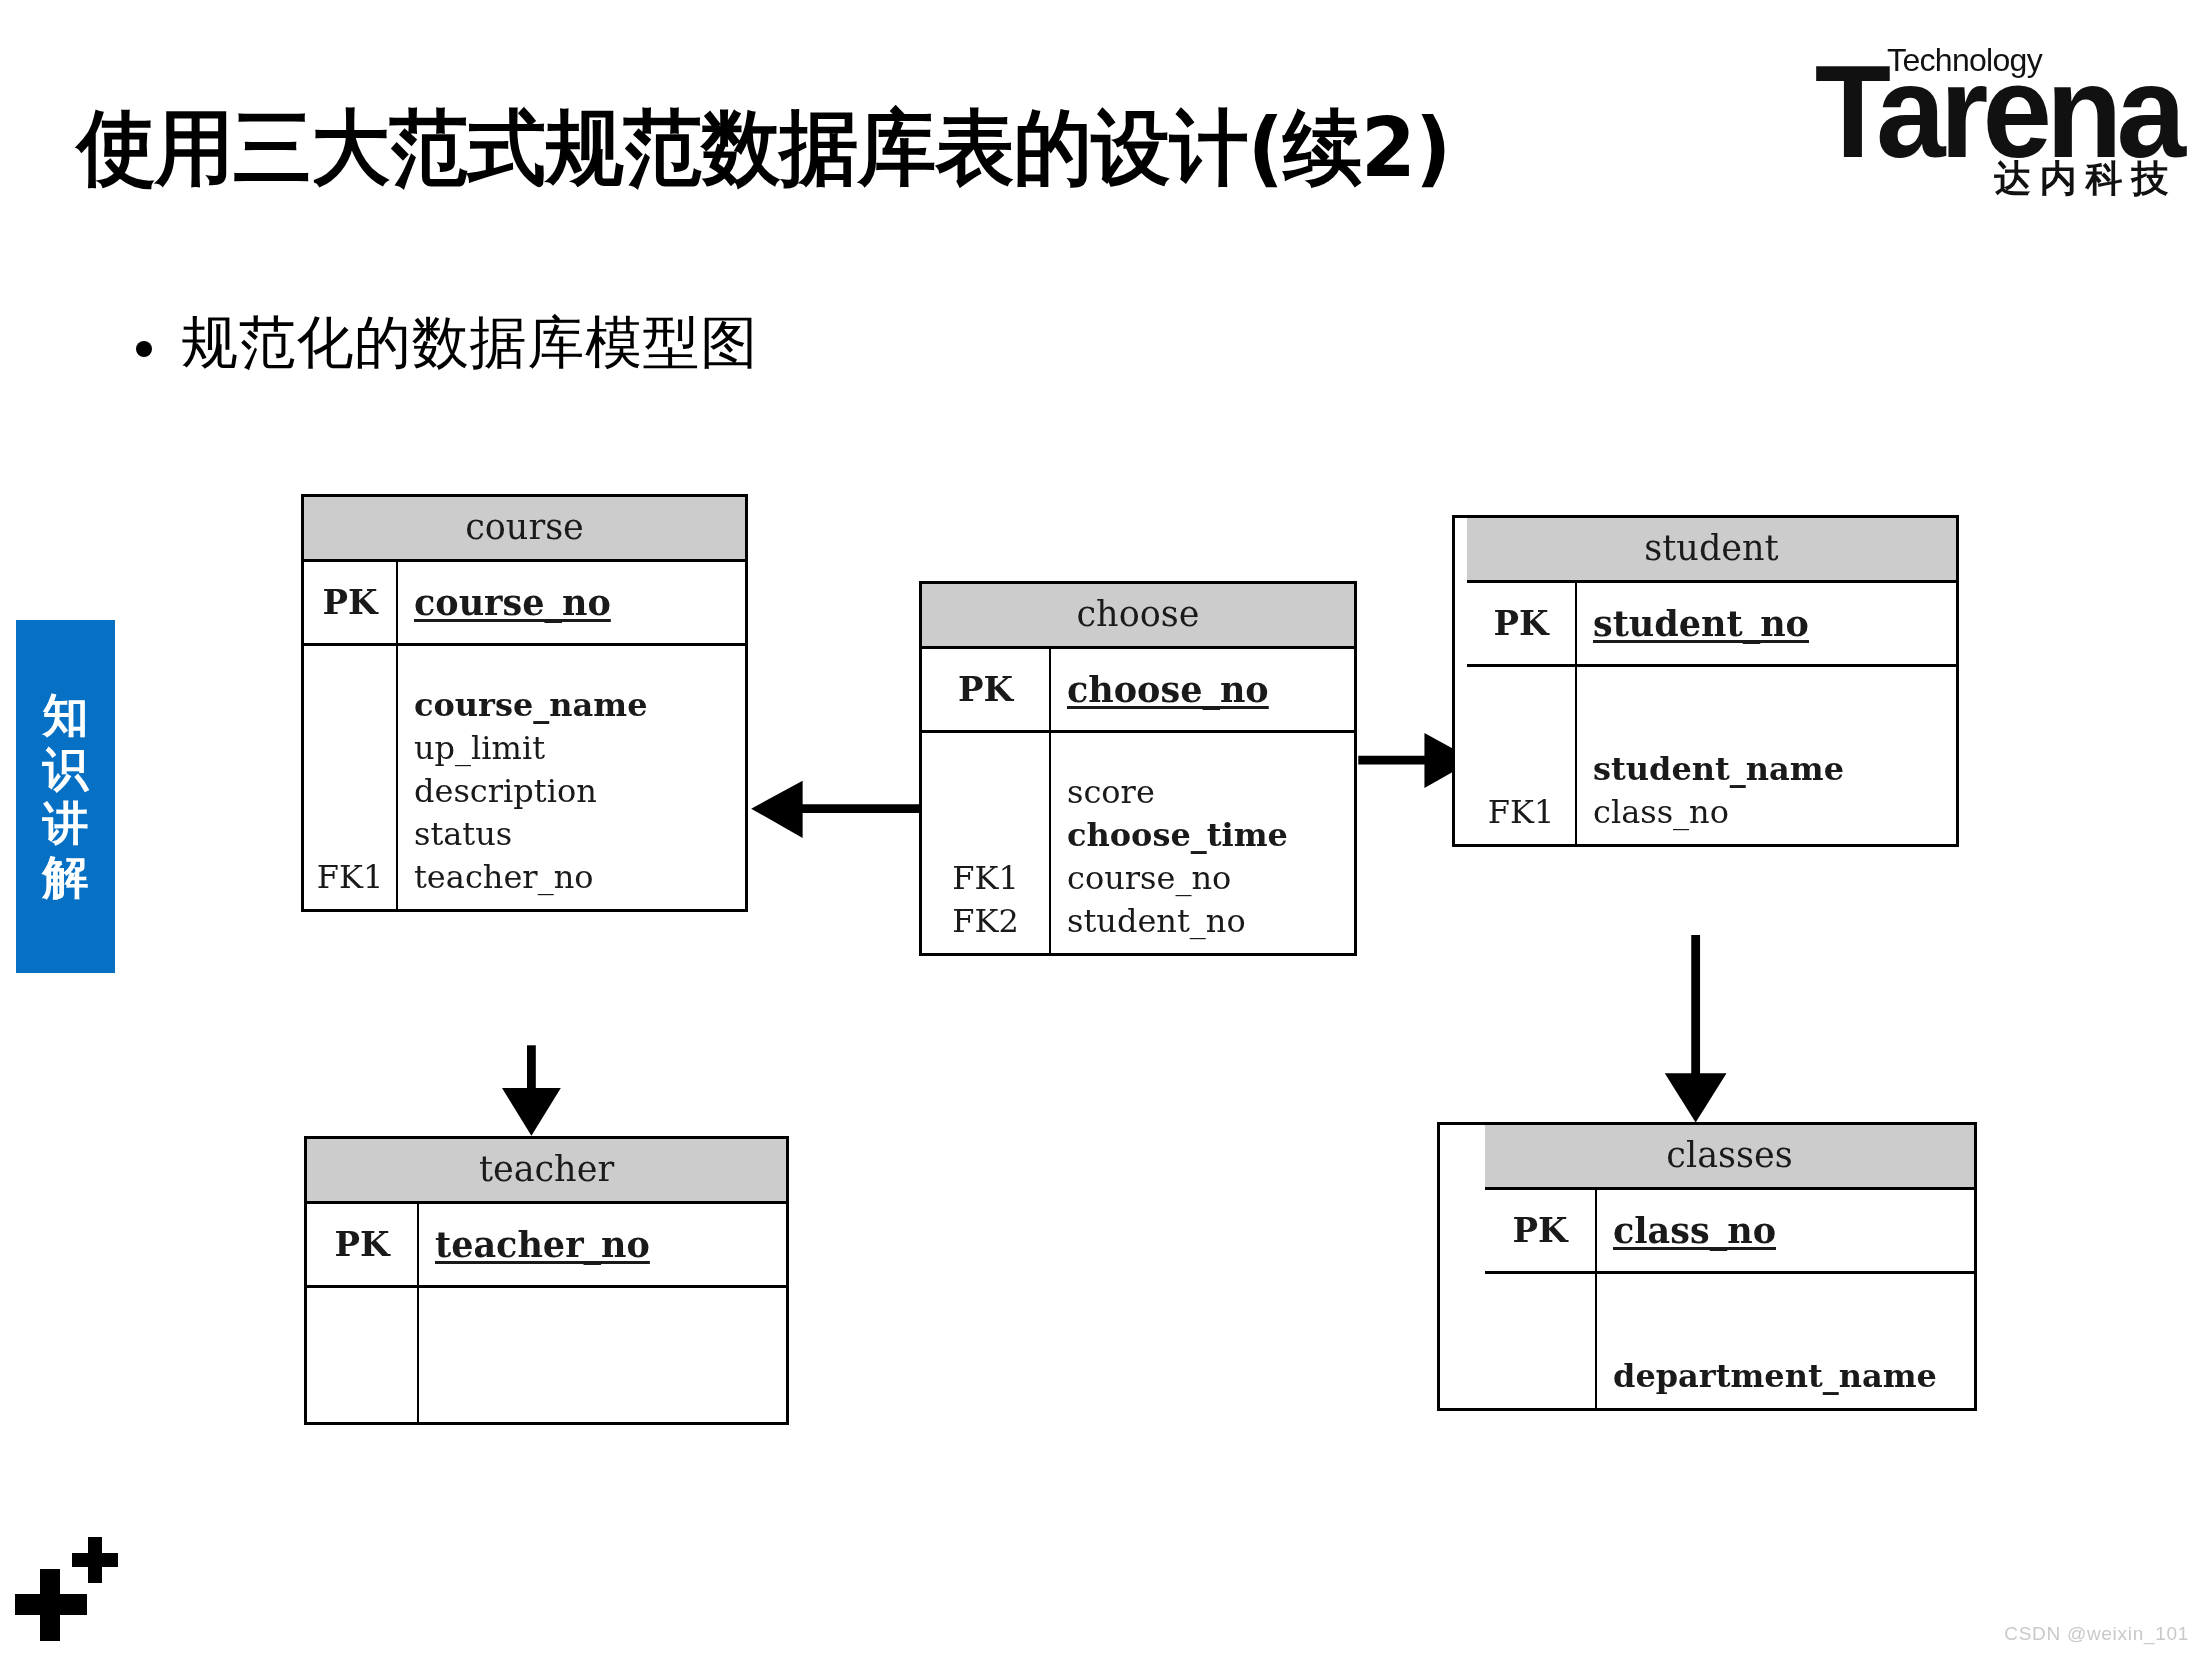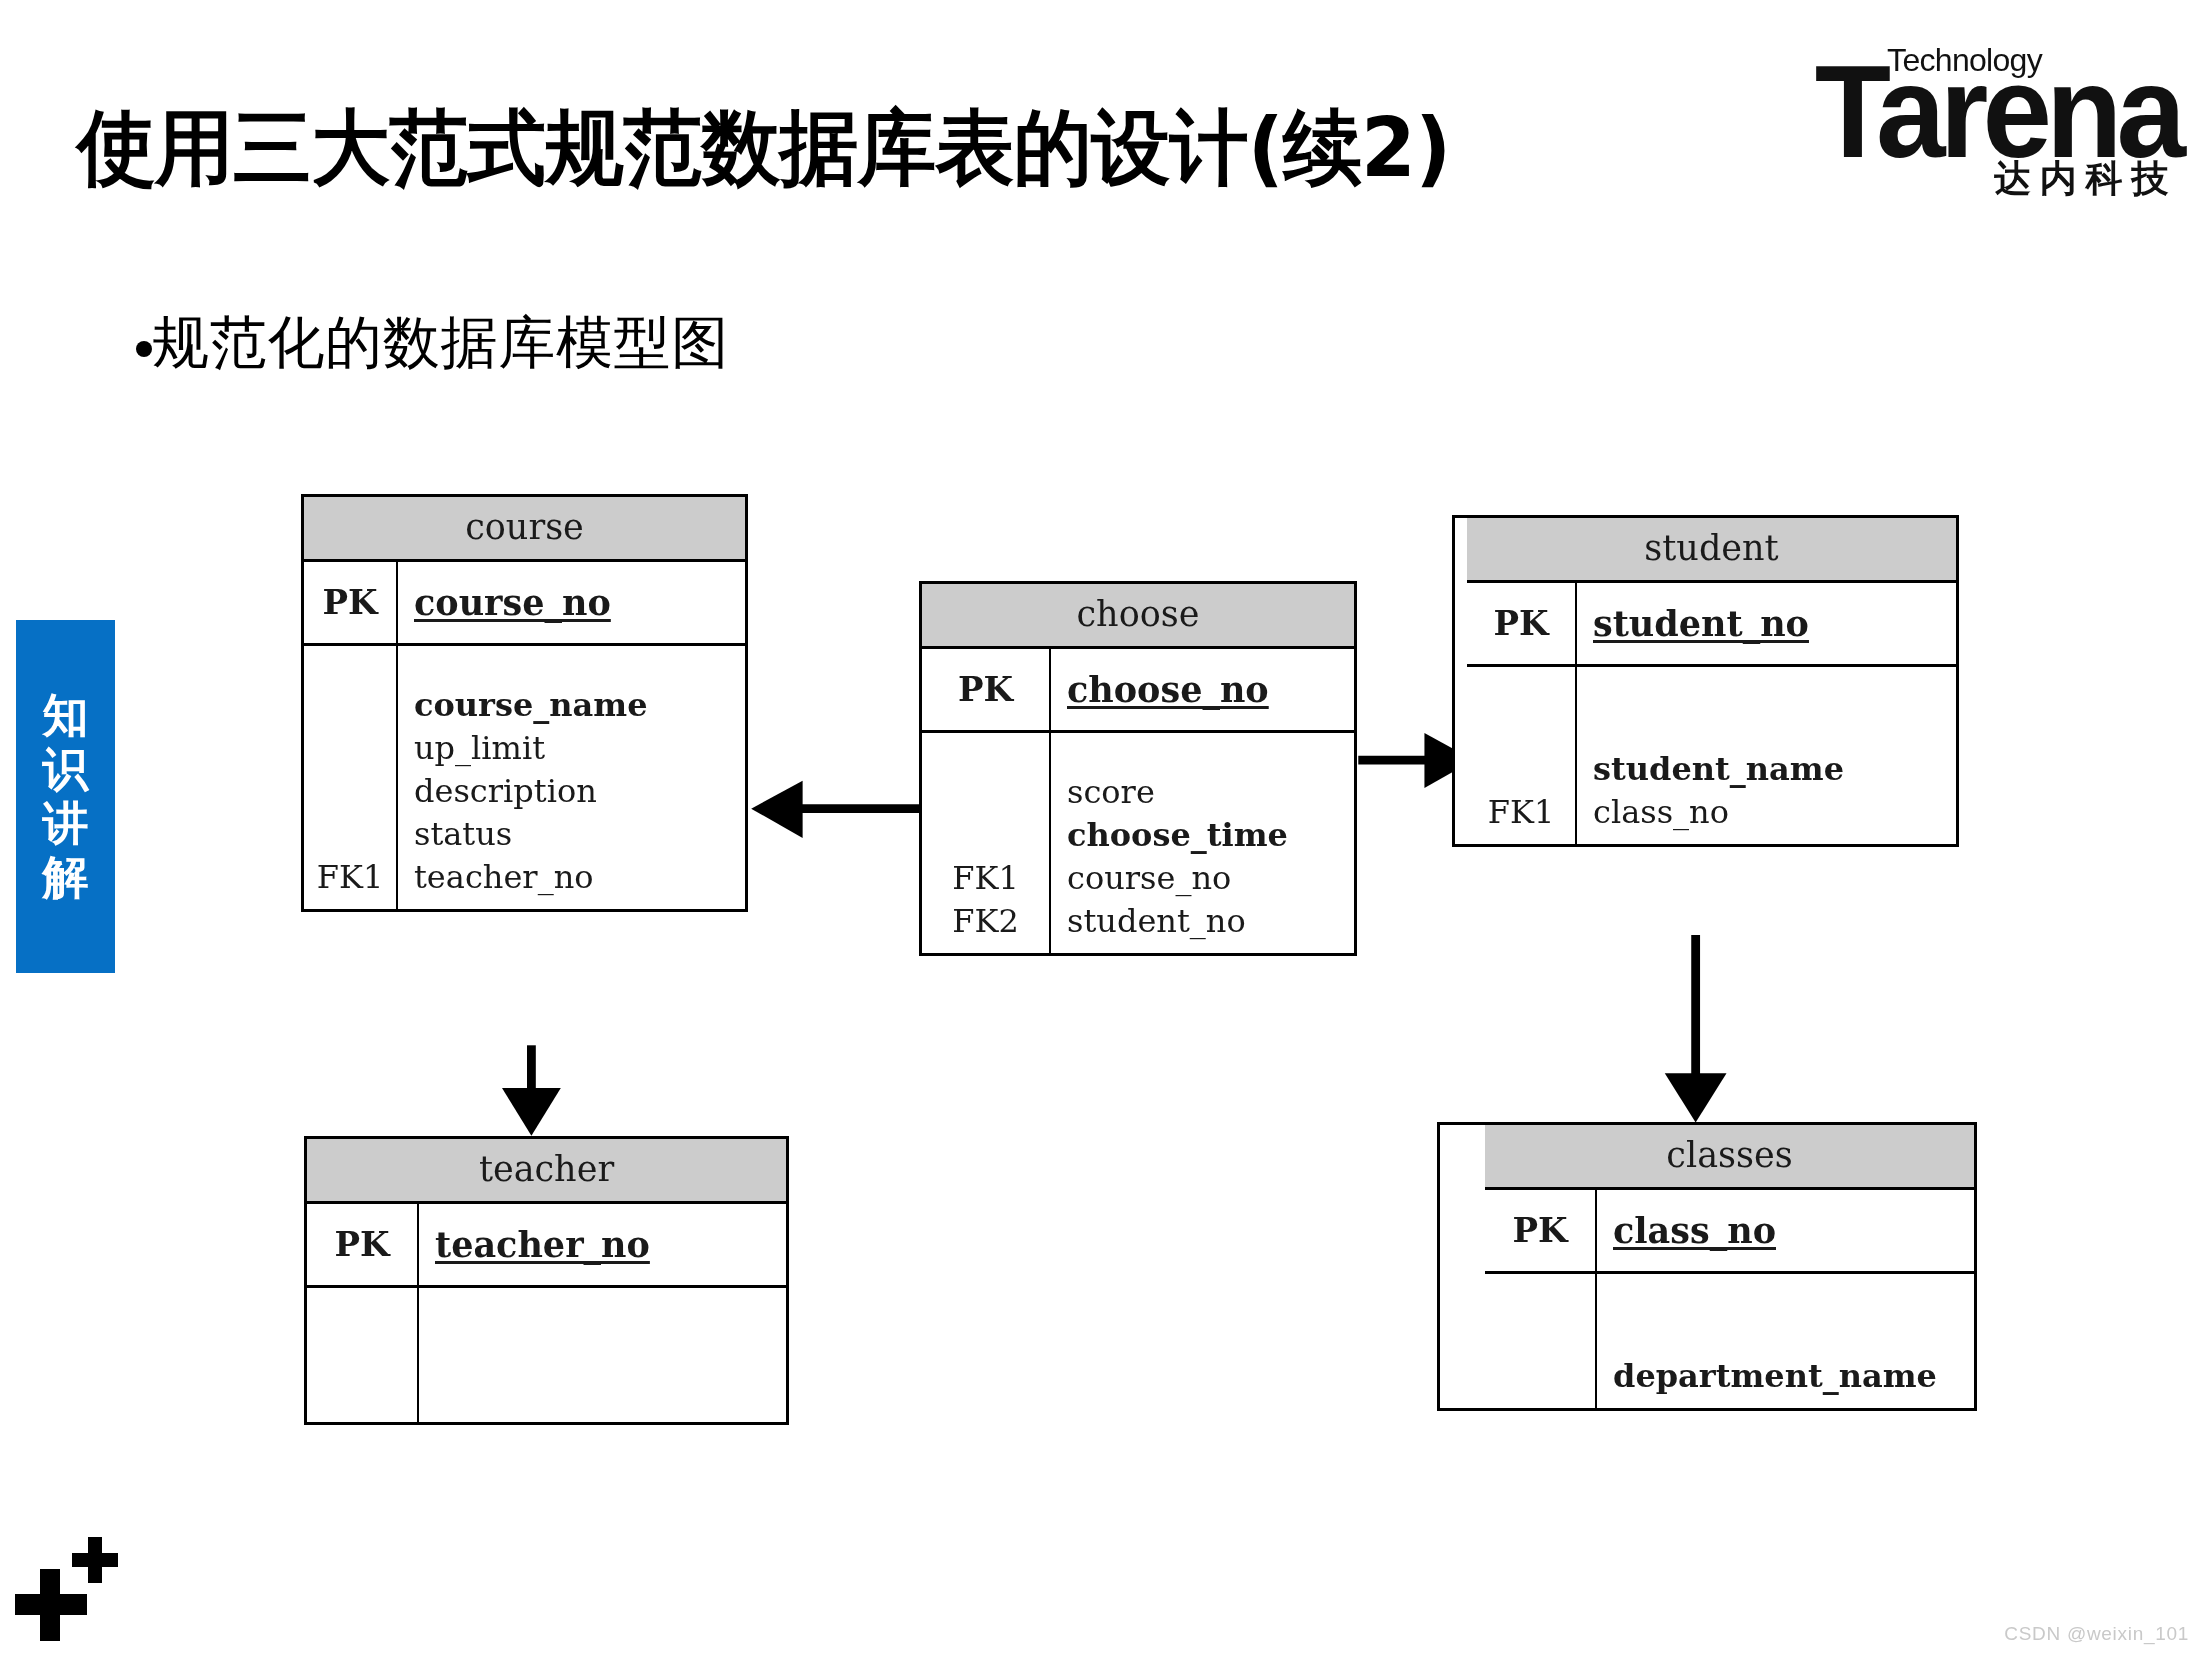--- a/index.html
+++ b/index.html
@@ -48,21 +48,21 @@
     color:#000;
     white-space:nowrap;
     transform:scaleX(0.96);
     transform-origin:left center;
     letter-spacing:-0.7px;
   }
 
   
   #bullet-row{
     position:absolute; left:136px; top:305px;
-    display:flex; align-items:center; 
+    display:flex; align-items:center; gap:29px;
   }
   #bullet-dot{
     width:16px;height:16px;border-radius:50%;background:#000;
     flex:0 0 auto; margin-top:10.3px;
   }
   #bullet-text{
     font-family:"DejaVu Sans", sans-serif;
     font-size:57px; color:#000; white-space:nowrap;
     letter-spacing:0.7px;
   }

